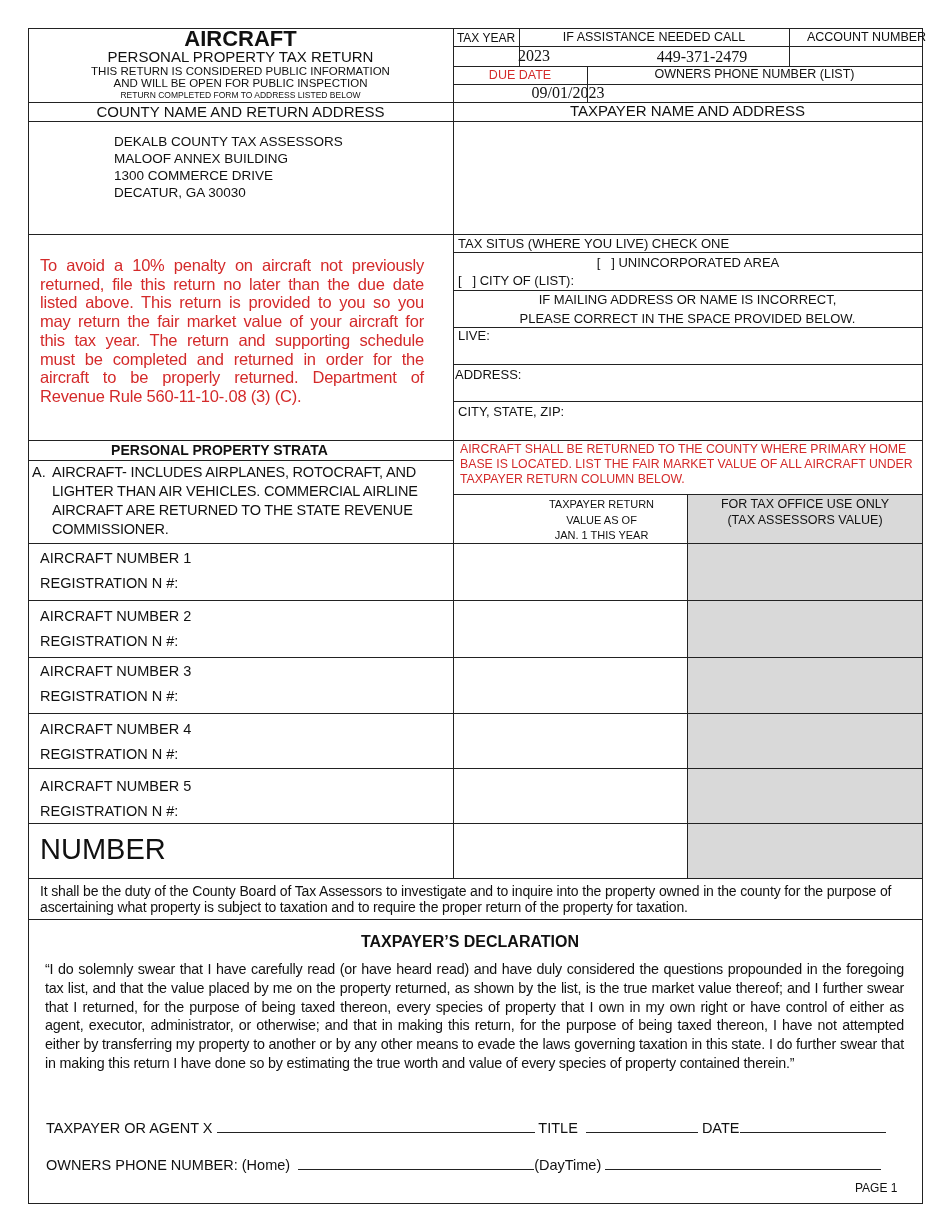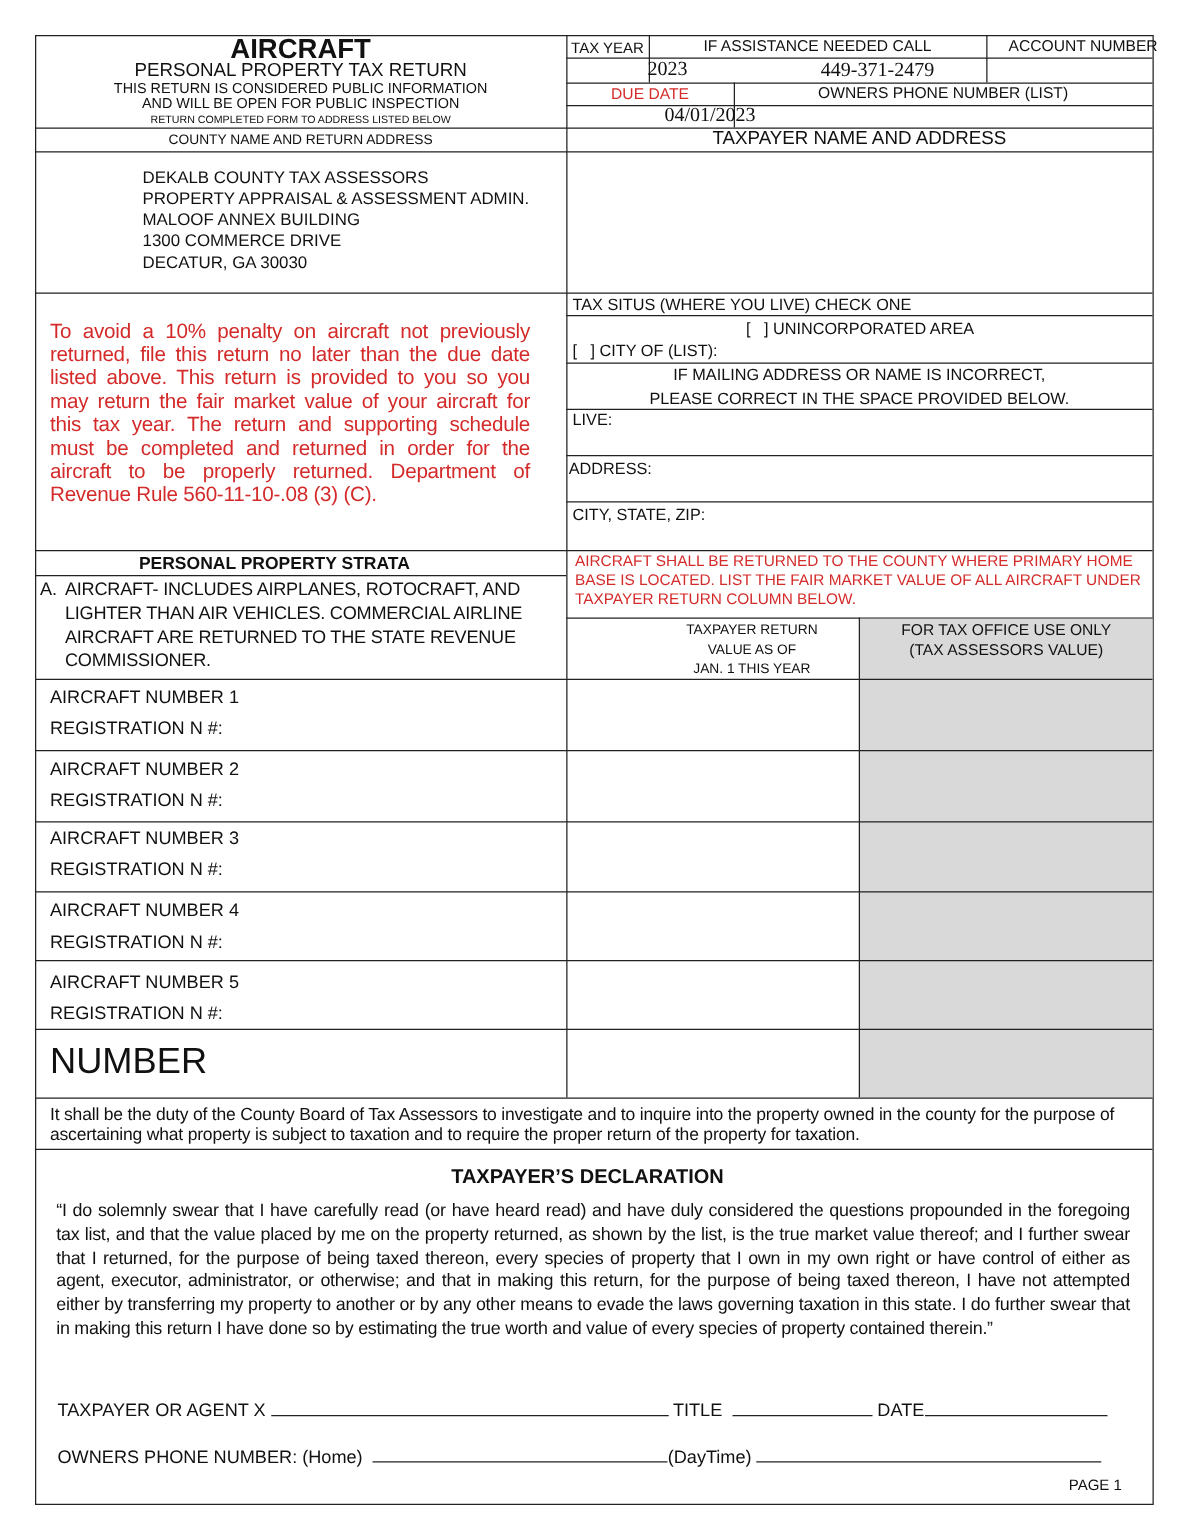--- a/index.html
+++ b/index.html
@@ -36,31 +36,30 @@
 <div class="line-v" style="left:587px;top:66px;height:36px;"></div>
 
 <div class="abs center" style="left:453px;top:31px;width:66px;font-size:12px;">TAX YEAR</div>
 <div class="abs center serif" style="left:453px;top:47px;width:66px;font-size:16px;line-height:18px;">2023</div>
 <div class="abs center" style="left:519px;top:30px;width:270px;font-size:12.5px;">IF ASSISTANCE NEEDED CALL</div>
 <div class="abs center serif" style="left:519px;top:48px;width:270px;font-size:16px;line-height:18px;">449-371-2479</div>
 <div class="abs center" style="left:789px;top:30px;width:133px;font-size:12.5px;margin-left:11px;">ACCOUNT NUMBER</div>
 <input class="abs inp" style="left: 791px; top: 48px; width: 129px; height: 17px;" value="">
 
 <div class="abs center red" style="left:453px;top:68px;width:134px;font-size:12.5px;">DUE DATE</div>
-<div class="abs center serif" style="left:453px;top:84px;width:134px;font-size:16px;line-height:18px;">04/01/2023</div>
+<div class="abs center serif" style="left:453px;top:84px;width:134px;font-size:16px;line-height:18px;">09/01/2023</div>
 <div class="abs center" style="left:587px;top:67px;width:335px;font-size:12.5px;">OWNERS PHONE NUMBER (LIST)</div>
 <input class="abs inp" style="left: 589px; top: 85px; width: 331px; height: 16px;" value="">
 
-<div class="abs center" style="left:28px;top:103px;width:425px;font-size:11px;line-height:18px;">COUNTY NAME AND RETURN ADDRESS</div>
+<div class="abs center" style="left:28px;top:103px;width:425px;font-size:15px;line-height:18px;">COUNTY NAME AND RETURN ADDRESS</div>
 <div class="abs center" style="left:453px;top:102px;width:469px;font-size:15px;line-height:18px;">TAXPAYER NAME AND ADDRESS</div>
 <div class="line-h" style="left:28px;top:121px;width:894px;"></div>
 
 <div class="abs" style="left:114px;top:133px;width:335px;font-size:13.5px;line-height:17px;">
   <div>DEKALB COUNTY TAX ASSESSORS</div>
-  <div>PROPERTY APPRAISAL &amp; ASSESSMENT ADMIN.</div>
   <div>MALOOF ANNEX BUILDING</div>
   <div>1300 COMMERCE DRIVE</div>
   <div>DECATUR, GA 30030</div>
 </div>
 <textarea class="abs inp" style="left: 456px; top: 124px; width: 464px; height: 108px; resize: none;"></textarea>
 <div class="line-h" style="left:28px;top:234px;width:894px;"></div>
 
 <div class="abs red" style="left:40px;top:256px;width:384px;font-size:16.5px;line-height:18.7px;text-align:justify;letter-spacing:-0.2px;">To avoid a 10% penalty on aircraft not previously returned, file this return no later than the due date listed above. This return is provided to you so you may return the fair market value of your aircraft for this tax year. The return and supporting schedule must be completed and returned in order for the aircraft to be properly returned. Department of Revenue Rule 560-11-10-.08 (3) (C).</div>
 
 <div class="abs" style="left:458px;top:236px;width:460px;font-size:13px;">TAX SITUS (WHERE YOU LIVE) CHECK ONE</div>

